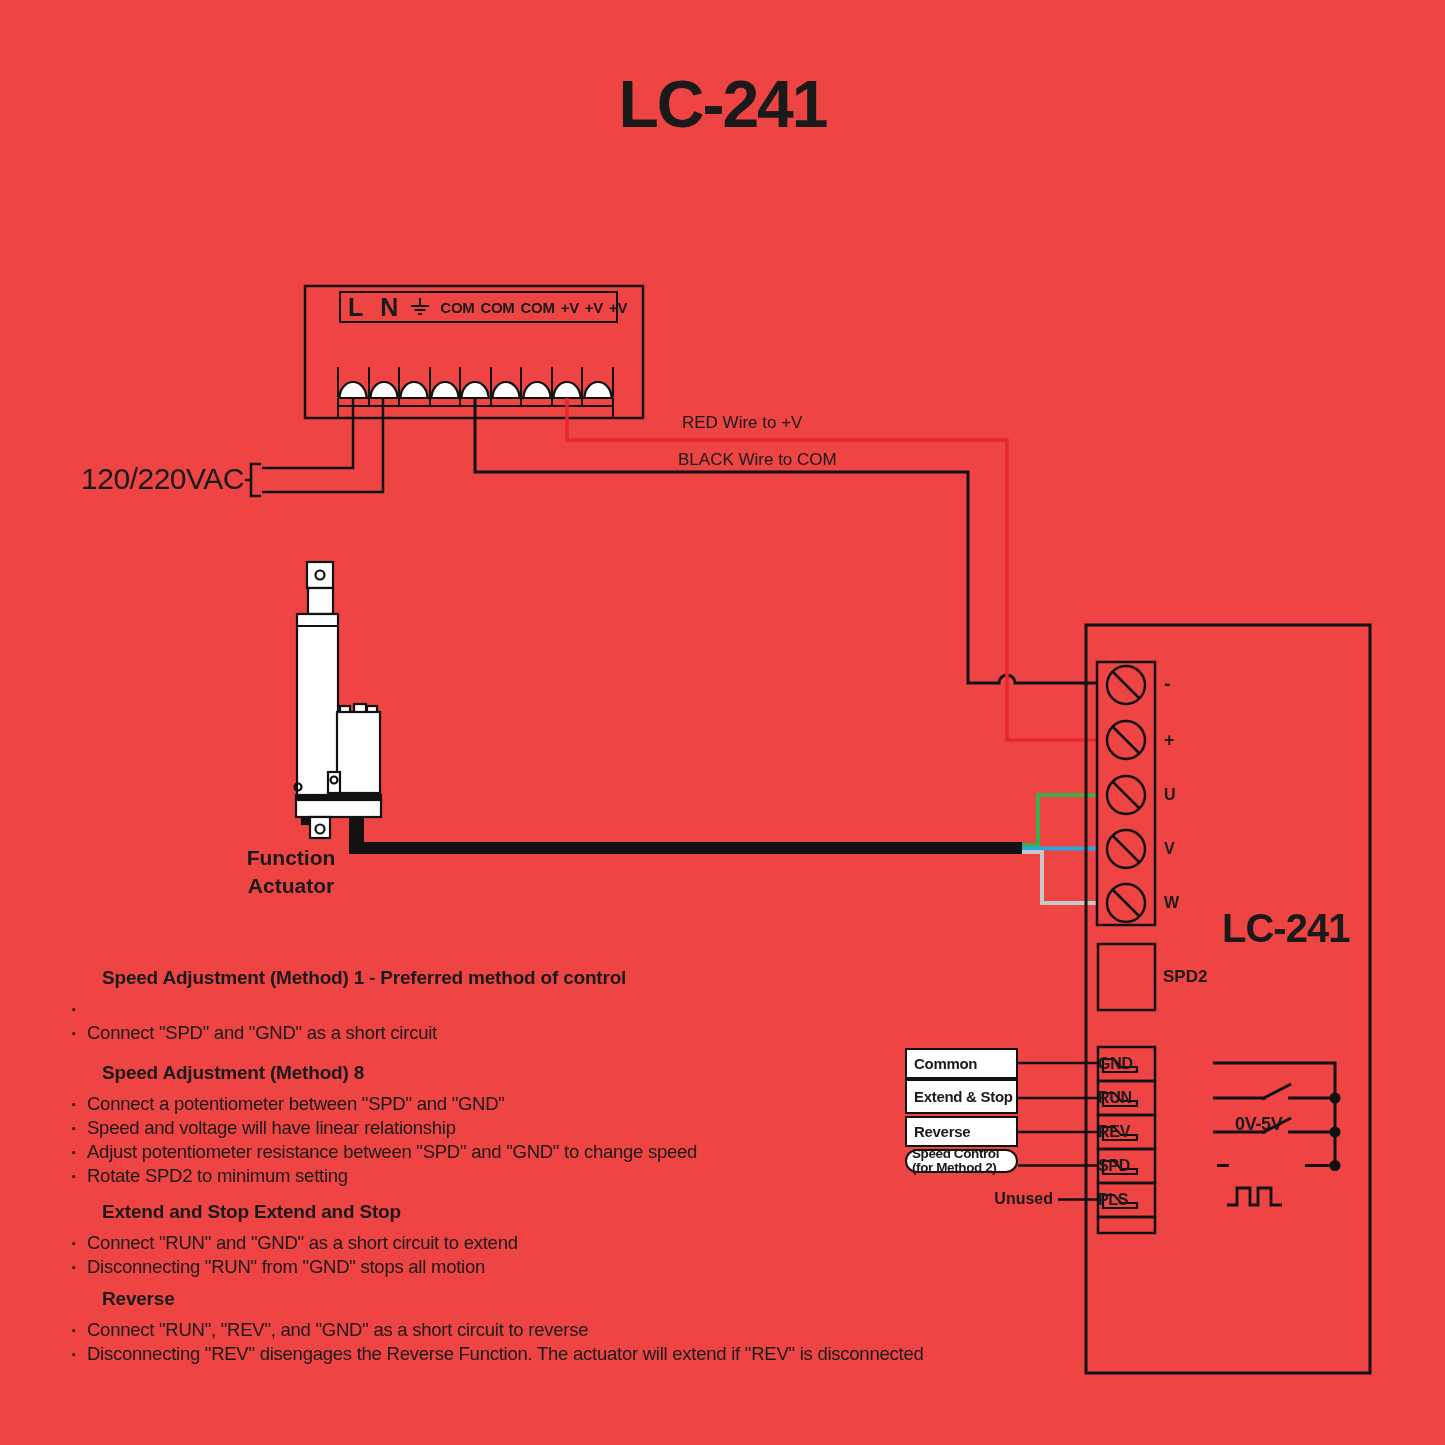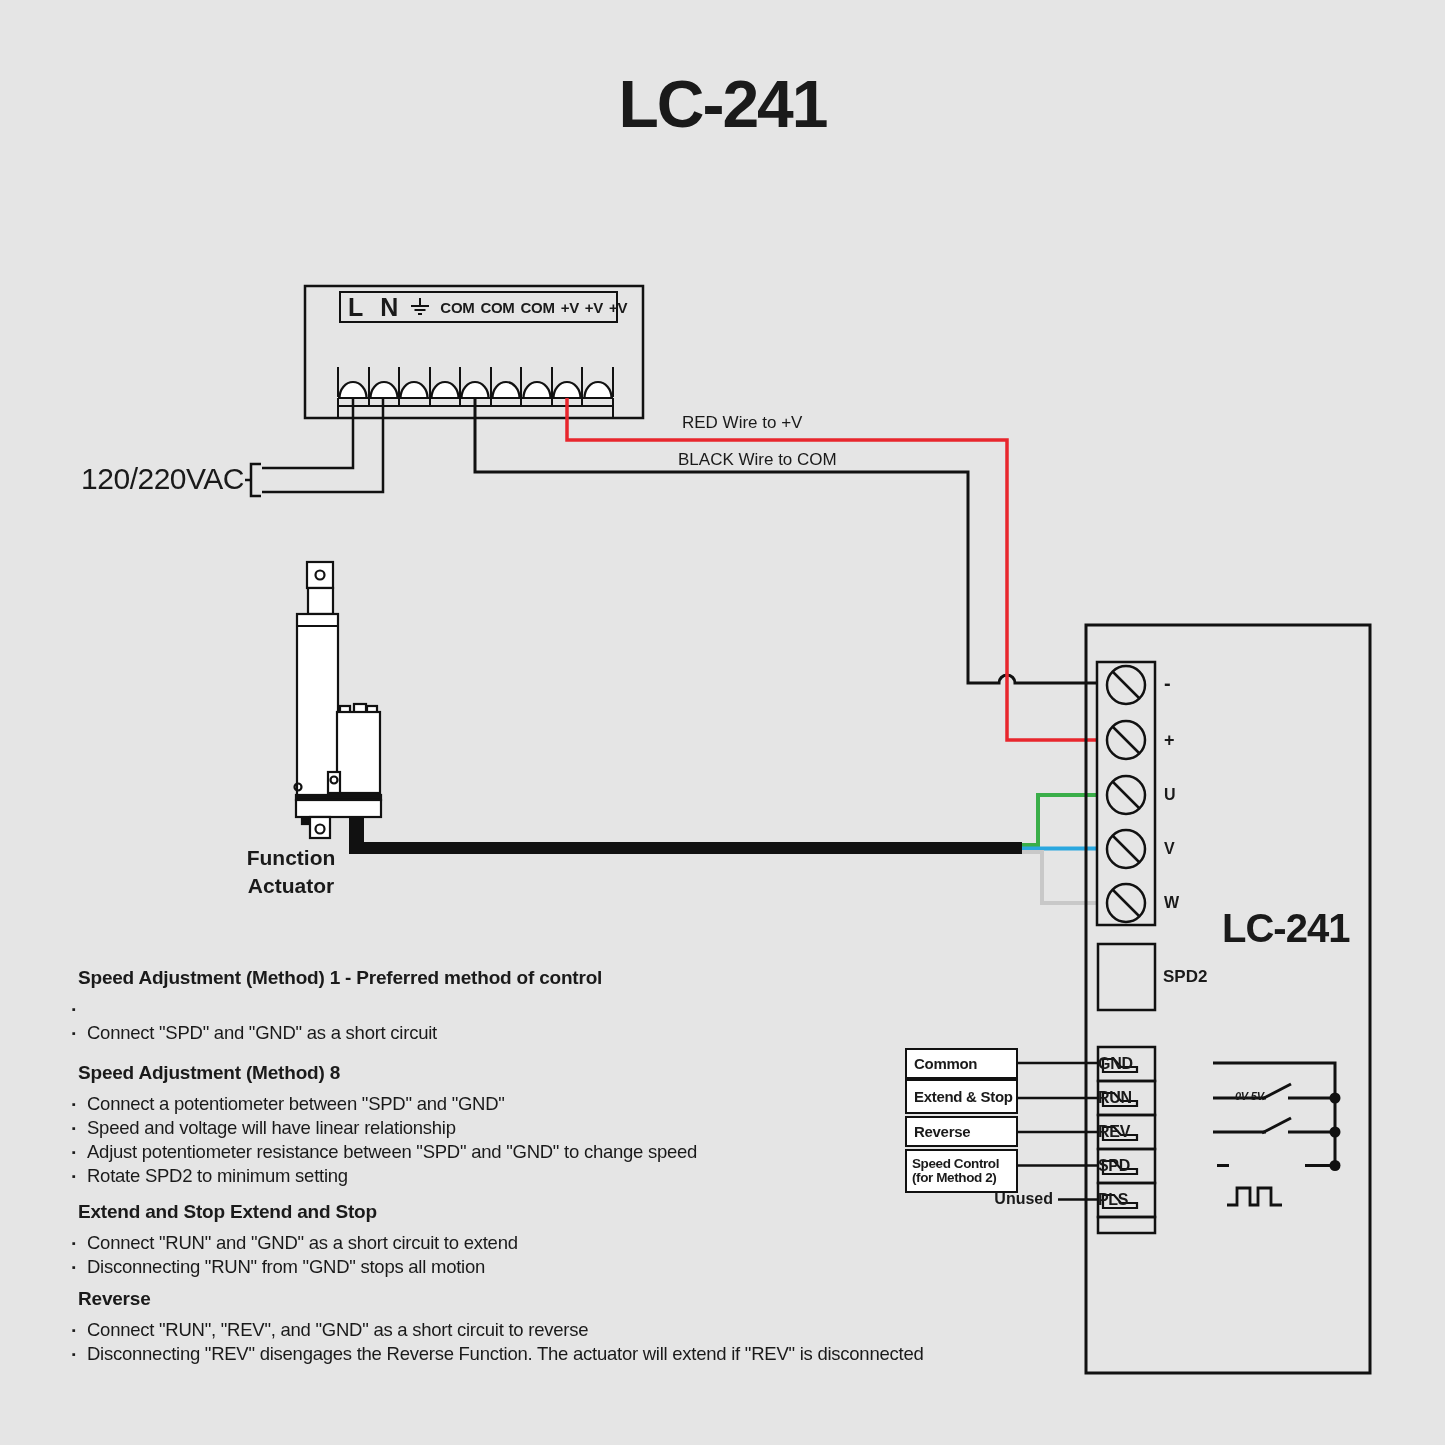--- a/index.html
+++ b/index.html
@@ -1,43 +1,43 @@
 <!DOCTYPE html>
 <html><head>
 <meta charset="utf-8">
 <style>
   html,body{margin:0;padding:0;background:#fff;}
-  .canvas{position:relative;width:1445px;height:1445px;background:#e5e5e5;
+  .canvas{position:relative;width:1445px;height:1445px;background:#ef4444;
           font-family:"Liberation Sans",sans-serif;color:#1a1a1a;overflow:hidden;}
   svg.art{position:absolute;left:0;top:0;}
   .abs{position:absolute;}
   .title1{left:0;top:66px;width:1445px;text-align:center;font-size:66px;font-weight:bold;letter-spacing:-2px;}
   .title2{left:0;top:150px;width:1445px;text-align:center;font-size:66px;font-weight:bold;letter-spacing:-2px;}
   .ps-labels{left:341px;top:292px;width:275px;height:30px;display:flex;align-items:center;}
   .ps-labels .big{font-size:25px;font-weight:600;}
   .ps-labels .sm{font-size:15px;font-weight:700;letter-spacing:-0.3px;}
   .lab-l{margin-left:7px;} .lab-n{margin-left:17px;} .gnd-ic{margin-left:11px;display:flex;}
   .com1{margin-left:9px;} .coms{margin-left:6px;}
   .vac{left:80px;top:462px;width:164px;text-align:right;font-size:30px;letter-spacing:-0.5px;}
   .wirelab{font-size:17px;}
   .redlab{left:682px;top:413px;}
   .blacklab{left:678px;top:450px;}
   .actlab{left:228px;top:844px;width:126px;text-align:center;font-weight:bold;font-size:21px;line-height:28px;}
   .ctrlname{left:1222px;top:906px;width:150px;font-size:40px;font-weight:bold;letter-spacing:-1px;}
   .pterm{left:1164px;width:40px;height:22px;line-height:22px;font-weight:bold;}
   .spd2lab{left:1163px;top:967px;font-weight:bold;font-size:17px;}
   .sterm{left:1098px;width:50px;height:20px;line-height:20px;font-weight:bold;font-size:16px;letter-spacing:-0.3px;}
-  .vlab{left:1235px;top:1090px;font-weight:bold;font-size:11px;letter-spacing:-0.3px;font-style:italic;}
+  .vlab{left:1235px;top:1114px;font-weight:bold;font-size:18px;letter-spacing:-0.3px;}
   .unused{left:985px;top:1190px;width:68px;text-align:right;font-weight:bold;font-size:16px;}
   .inrow{left:905px;width:113px;border:2.5px solid #111;background:#fff;box-sizing:border-box;
          display:flex;align-items:center;padding-left:7px;font-weight:bold;font-size:15px;letter-spacing:-0.3px;}
   .inrow.two{flex-direction:column;align-items:flex-start;justify-content:center;
              font-size:13.5px;line-height:14.5px;padding-left:5px;letter-spacing:-0.4px;}
   .sections{position:absolute;left:72px;top:958px;width:910px;}
-  .sec-h{font-weight:bold;font-size:19px;line-height:24px;margin:0 0 7px 6px;letter-spacing:-0.2px;}
+  .sec-h{font-weight:bold;font-size:19px;line-height:24px;margin:0 0 7px 30px;letter-spacing:-0.2px;}
   .mt8{margin-top:8px;} .mt16{margin-top:16px;} .mt12{margin-top:12px;}
   .sec ul{list-style:none;margin:0;padding:0;}
   .sec li{display:flex;font-size:18.5px;line-height:24px;letter-spacing:-0.25px;}
   .bullet{flex:0 0 15px;font-size:11px;line-height:24px;}
 </style>
 </head>
 <body>
 
 <div class="canvas">
 
@@ -242,21 +242,21 @@
   <div class="abs sterm" style="top:1122px;">REV</div>
   <div class="abs sterm" style="top:1156px;">SPD</div>
   <div class="abs sterm" style="top:1190px;">PLS</div>
 
   <div class="abs vlab">0V-5V</div>
   <div class="abs unused">Unused</div>
 
   <div class="abs inrow" style="top:1048px;height:31px;">Common</div>
   <div class="abs inrow" style="top:1079px;height:35px;">Extend &amp; Stop</div>
   <div class="abs inrow" style="top:1116px;height:31px;">Reverse</div>
-  <div class="abs inrow two" style="top:1149px;height:44px;">
+  <div class="abs inrow two" style="top:1149px;height:24px;border-radius:17px;">
     <span>Speed Control</span>
     <span>(for Method 2)</span>
   </div>
 
   <div class="sections">
     <div class="sec">
       <div class="sec-h mt8">Speed Adjustment (Method) 1 - Preferred method of control</div>
       <ul>
         <li>
             <span class="bullet">▪</span>

